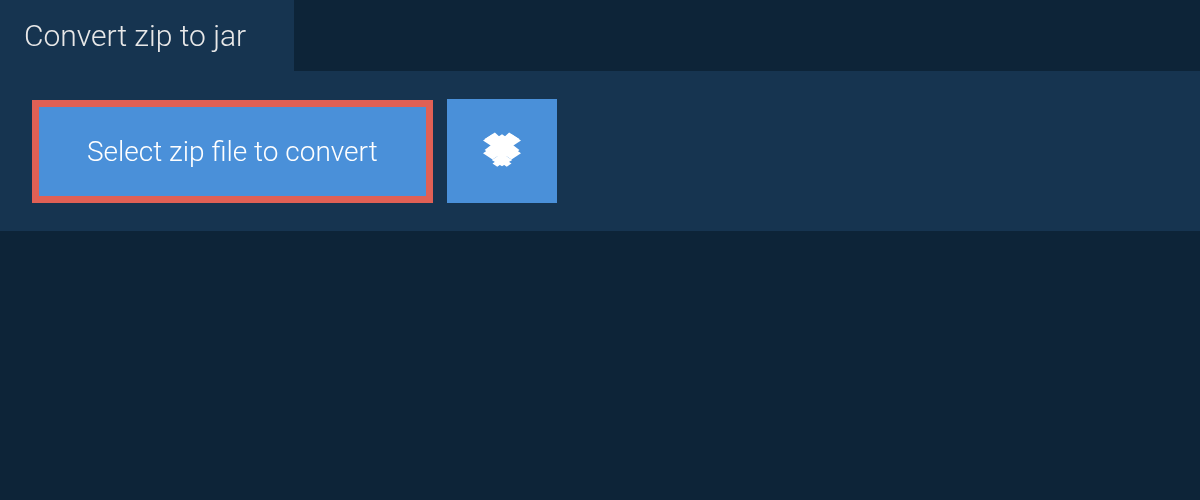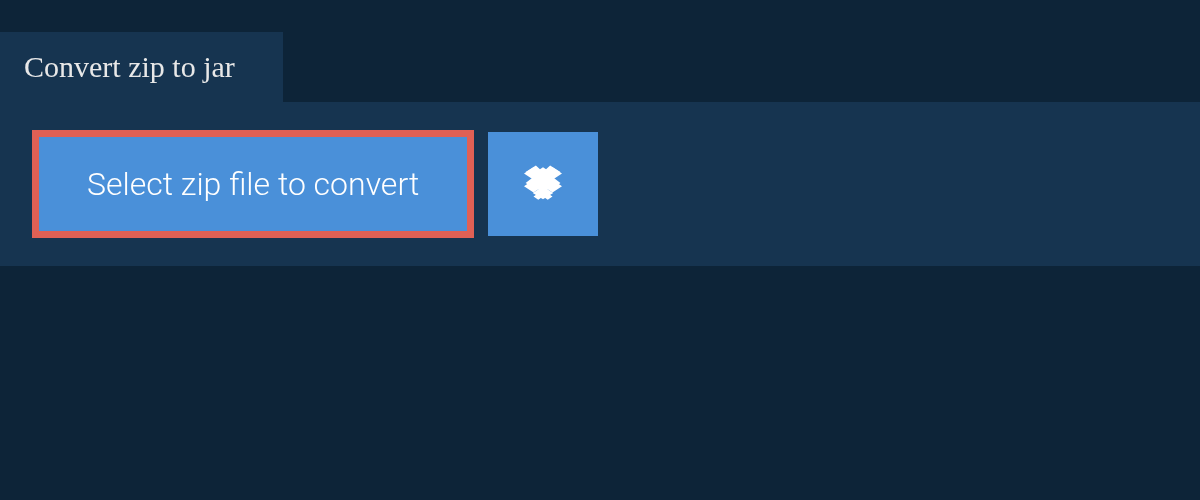--- a/index.html
+++ b/index.html
@@ -8,22 +8,20 @@
       box-sizing: border-box;
     }
     body {
       width: 1200px;
       height: 500px;
       background: #0d2438;
       font-family: -apple-system, BlinkMacSystemFont, "Segoe UI", Roboto, "Helvetica Neue", Arial, sans-serif;
       overflow: hidden;
     }
     .tab-container {
-      padding-top: 32px;
-      font-family: Liberation Serif, serif;
     }
     .tab {
       display: inline-block;
       background: #163450;
       padding: 18px 48px 18px 24px;
       color: #e8e8e8;
       font-size: 30px;
       font-weight: 300;
     }
     .panel {
@@ -34,21 +32,21 @@
       gap: 14px;
     }
     .select-button-wrapper {
       border: 7px solid #e06055;
       display: inline-block;
     }
     .select-button {
       background: #4a90d9;
       color: #ffffff;
       border: none;
-      font-size: 32px;
+      font-size: 28px;
       font-weight: 300;
       padding: 28px 48px;
       cursor: pointer;
       font-family: inherit;
       display: block;
     }
     .dropbox-button {
       background: #4a90d9;
       border: none;
       width: 110px;

